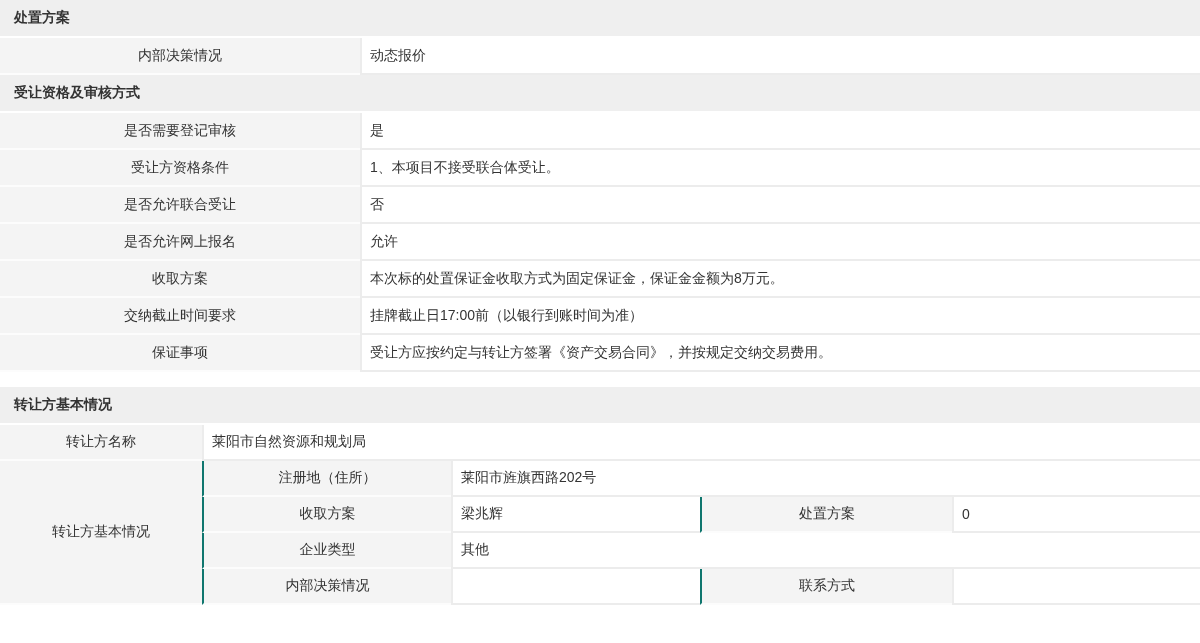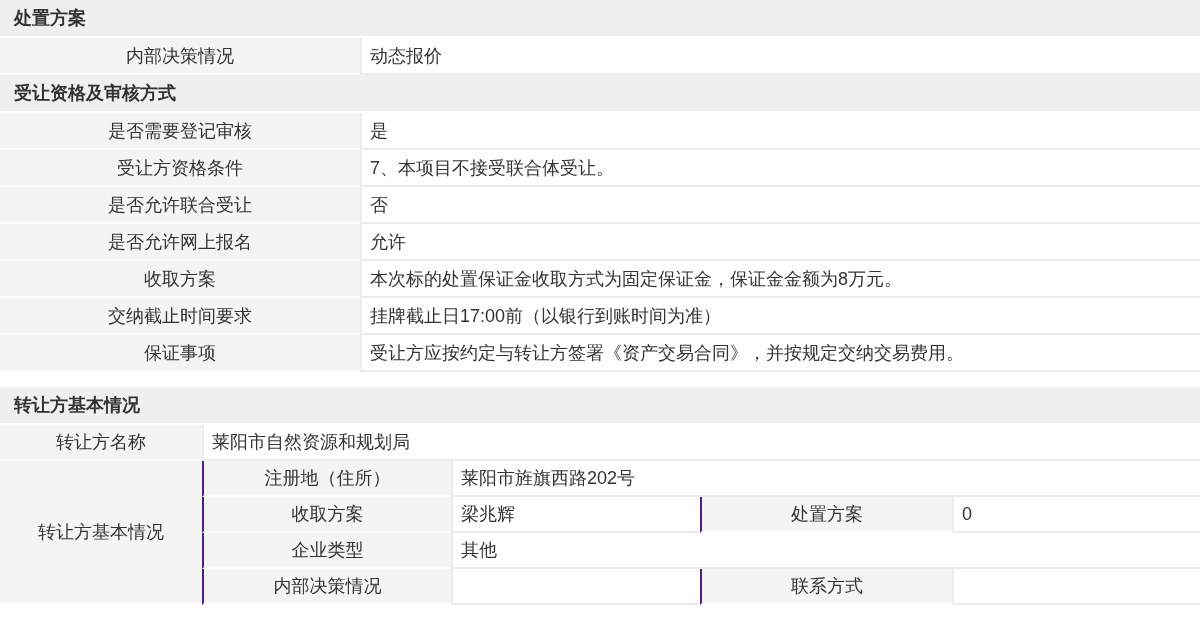--- a/index.html
+++ b/index.html
@@ -12,21 +12,21 @@
     width: 1200px;
     background: #ffffff;
   }
   table.info {
     width: 1200px;
     border-collapse: separate;
     border-spacing: 0;
     table-layout: fixed;
   }
   table.info td {
-    font-size: 18px;
+    font-size: 14px;
     color: #333333;
     vertical-align: middle;
     box-sizing: border-box;
     overflow: hidden;
     white-space: nowrap;
   }
   td.section {
     height: 38px;
     background: #efefef;
     font-weight: bold;
@@ -43,21 +43,21 @@
     border-bottom: 2px solid #fcfcfc;
   }
   td.val {
     background: #ffffff;
     text-align: left;
     padding: 0 20px 0 8px;
     border-bottom: 2px solid #ececec;
     border-left: 2px solid #ececec;
   }
   table.tblB td.lbl { height: 36px; }
-  table.tblB td.sub { border-left: 2px solid #4c1d95; }
+  table.tblB td.sub { border-left: 2px solid #0f766e; }
   td.group {
     background: #f4f4f4;
     text-align: center;
     border-bottom: 2px solid #fcfcfc;
     padding: 0 8px;
   }
   .tbl-gap { height: 15px; background: #ffffff; }
 </style>
 </head>
 <body>
@@ -80,21 +80,21 @@
 
       <tr>
         <td class="section" colspan="2">受让资格及审核方式</td>
       </tr>
       <tr>
         <td class="lbl">是否需要登记审核</td>
         <td class="val">是</td>
       </tr>
       <tr>
         <td class="lbl">受让方资格条件</td>
-        <td class="val">7、本项目不接受联合体受让。</td>
+        <td class="val">1、本项目不接受联合体受让。</td>
       </tr>
       <tr>
         <td class="lbl">是否允许联合受让</td>
         <td class="val">否</td>
       </tr>
       <tr>
         <td class="lbl">是否允许网上报名</td>
         <td class="val">允许</td>
       </tr>
 

